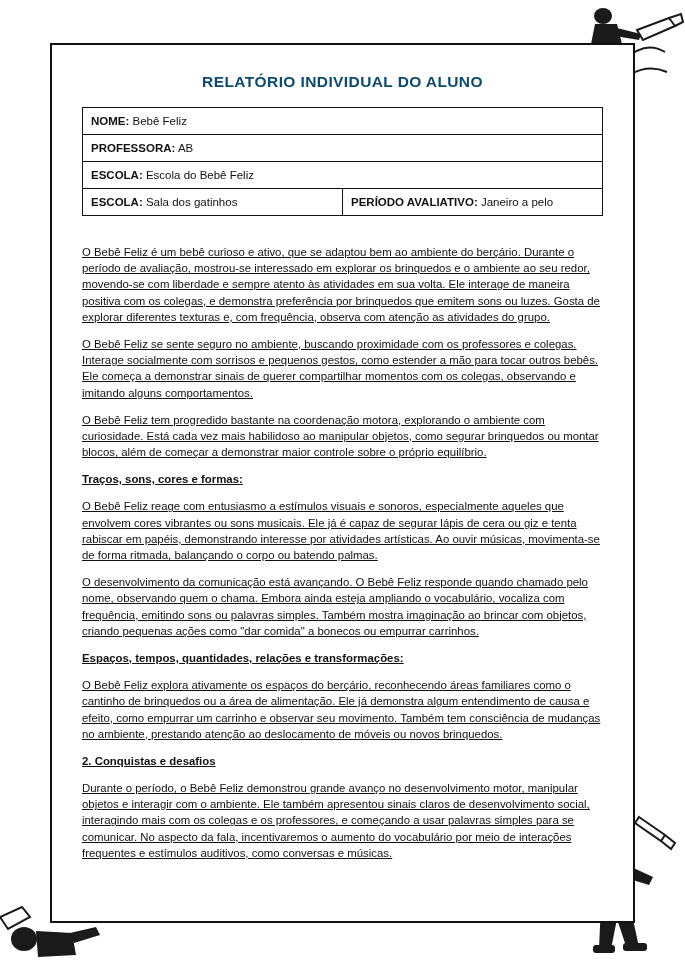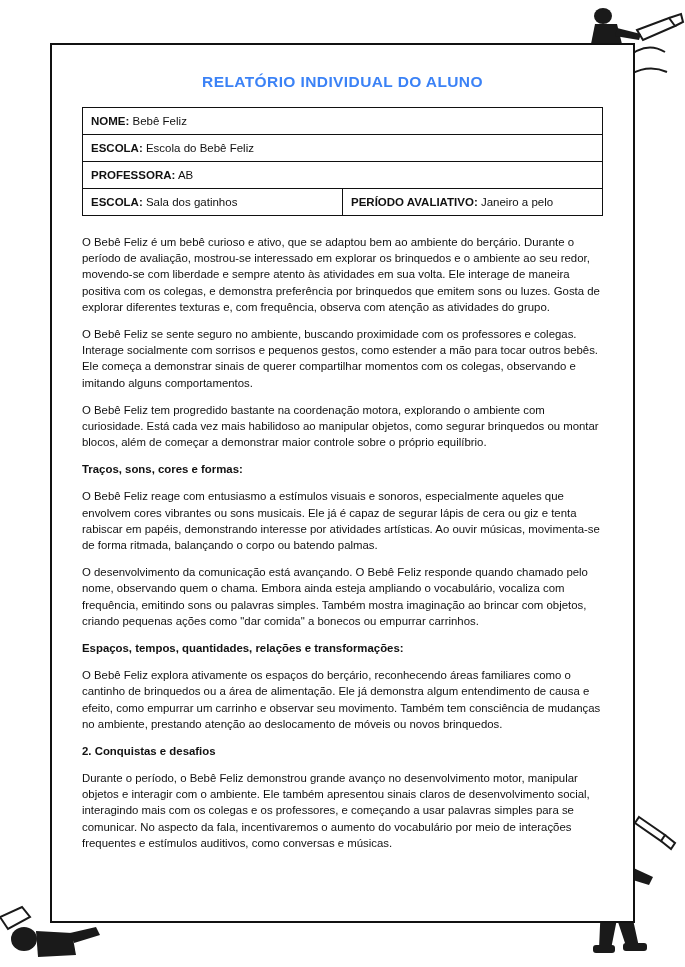--- a/index.html
+++ b/index.html
@@ -36,49 +36,50 @@
     box-sizing: border-box;
     padding: 20px 30px 10px 30px;
     z-index: 5;
   }
 
   .doc-title {
     text-align: center;
     font-size: 15.5px;
     font-weight: bold;
     letter-spacing: 0.4px;
-    color: #3b82f6;
+    color: #0c4a6e;
     margin: 8px 0 16px 0;
   }
 
   
   table.info {
     width: 100%;
     border-collapse: collapse;
     table-layout: fixed;
-    margin-bottom: 18px;
+    margin-bottom: 28px;
   }
   table.info td {
     border: 1px solid #111111;
     padding: 6px 8px;
     font-size: 11.5px;
     color: #111;
     height: 14px;
     vertical-align: middle;
   }
   .lbl { font-weight: bold; }
   .val { font-weight: normal; }
 
   
   .body-text p {
     margin: 0 0 11px 0;
     font-size: 11.4px;
     line-height: 1.42;
     color: #111;
     text-align: left;
+    text-decoration: underline;
   }
   .sec-head {
     font-weight: bold;
     font-size: 11.4px;
     margin: 0 0 2px 0;
     color: #111;
   }
   .sec-head-spaced { margin-top: 12px; }
 </style>
 </head>
@@ -141,28 +142,28 @@
   <table class="info">
     <tbody>
         <tr>
       <td colspan="2">
         <span class="lbl">NOME:</span>
         <span class="val">Bebê Feliz</span>
       </td>
     </tr>
     <tr>
       <td colspan="2">
-        <span class="lbl">ESCOLA:</span>
-        <span class="val">Escola do Bebê Feliz</span>
+        <span class="lbl">PROFESSORA:</span>
+        <span class="val">AB</span>
       </td>
     </tr>
     <tr>
       <td colspan="2">
-        <span class="lbl">PROFESSORA:</span>
-        <span class="val">AB</span>
+        <span class="lbl">ESCOLA:</span>
+        <span class="val">Escola do Bebê Feliz</span>
       </td>
     </tr>
     <tr>
       <td style="width:40%">
         <span class="lbl">ESCOLA:</span>
         <span class="val">Sala dos gatinhos</span>
       </td>
       <td style="width:60%">
         <span class="lbl">PERÍODO AVALIATIVO:</span>
         <span class="val">Janeiro a pelo</span>

